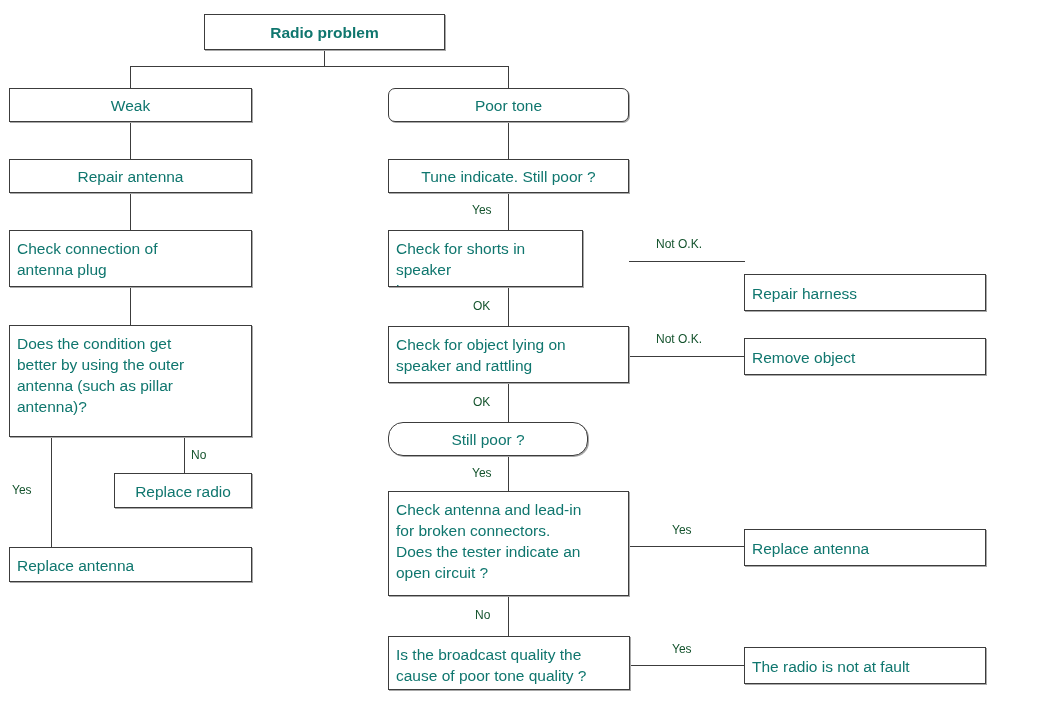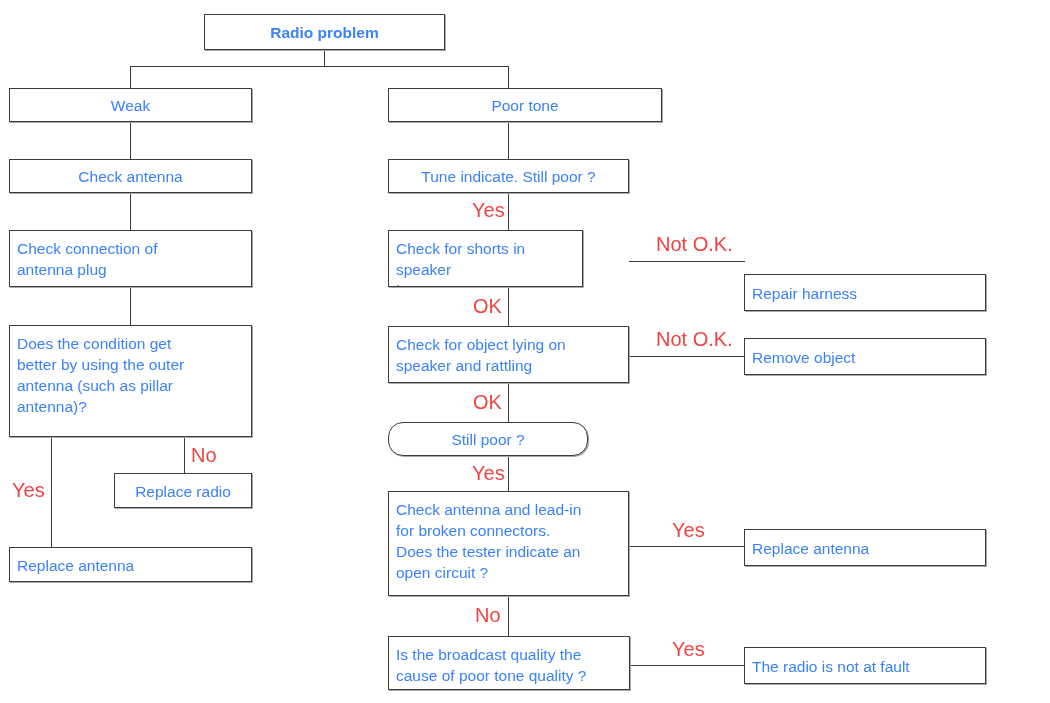--- a/index.html
+++ b/index.html
@@ -15,21 +15,21 @@
     font-family: "Liberation Sans", sans-serif;
     overflow: hidden;
   }
   .node {
     position: absolute;
     box-sizing: border-box;
     background: #ffffff;
     border: 1px solid #3c3c3c;
     box-shadow: 1px 1px 0 0 #a8a8a8;
     font-size: 15.5px;
-    color: #3b82f6;
+    color: #0f766e;
     line-height: 21px;
     z-index: 3;
     overflow: hidden;
   }
   .node .txt {
     position: absolute;
     left: 0;
     right: 0;
     white-space: pre-line;
   }
@@ -55,22 +55,22 @@
   }
   .conn {
     position: absolute;
     background: #3c3c3c;
     z-index: 1;
   }
   .conn.h { height: 1px; }
   .conn.v { width: 1px; }
   .edge-label {
     position: absolute;
-    font-size: 20px;
-    color: #ef4444;
+    font-size: 12px;
+    color: #14532d;
     line-height: 18px;
     white-space: nowrap;
     z-index: 2;
     background: transparent;
   }
 </style>
 </head>
 <body>
 
 <div id="canvas">
@@ -84,21 +84,21 @@
   <div class="conn v" style="left:130px; top:66px; height:23px;"></div>
   <div class="conn v" style="left:508px; top:66px; height:23px;"></div>
 
   <div class="node align-center vcenter" style="left:9px; top:88px; width:243px; height:34px;">
     <div class="txt">Weak</div>
   </div>
 
   <div class="conn v" style="left:130px; top:122px; height:37px;"></div>
 
   <div class="node align-center vcenter" style="left:9px; top:159px; width:243px; height:34px;">
-    <div class="txt">Check antenna</div>
+    <div class="txt">Repair antenna</div>
   </div>
 
   <div class="conn v" style="left:130px; top:193px; height:37px;"></div>
 
   <div class="node align-left vtop" style="left:9px; top:230px; width:243px; height:57px;">
     <div class="txt">Check connection of
 antenna plug</div>
   </div>
 
   <div class="conn v" style="left:130px; top:287px; height:38px;"></div>
@@ -117,21 +117,21 @@
     <div class="txt">Replace radio</div>
   </div>
 
   <div class="conn v" style="left:51px; top:437px; height:110px;"></div>
   <div class="edge-label" style="left:12px; top:481px;">Yes</div>
 
   <div class="node align-left vcenter" style="left:9px; top:547px; width:243px; height:35px;">
     <div class="txt">Replace antenna</div>
   </div>
 
-  <div class="node align-center vcenter" style="left:388px; top:88px; width:274px; height:34px;">
+  <div class="node align-center vcenter" style="left:388px; top:88px; width:241px; height:34px;border-radius:7px;">
     <div class="txt">Poor tone</div>
   </div>
 
   <div class="conn v" style="left:508px; top:122px; height:37px;"></div>
 
   <div class="node align-center vcenter" style="left:388px; top:159px; width:241px; height:34px;">
     <div class="txt">Tune indicate. Still poor ?</div>
   </div>
 
   <div class="conn v" style="left:508px; top:193px; height:37px;"></div>

